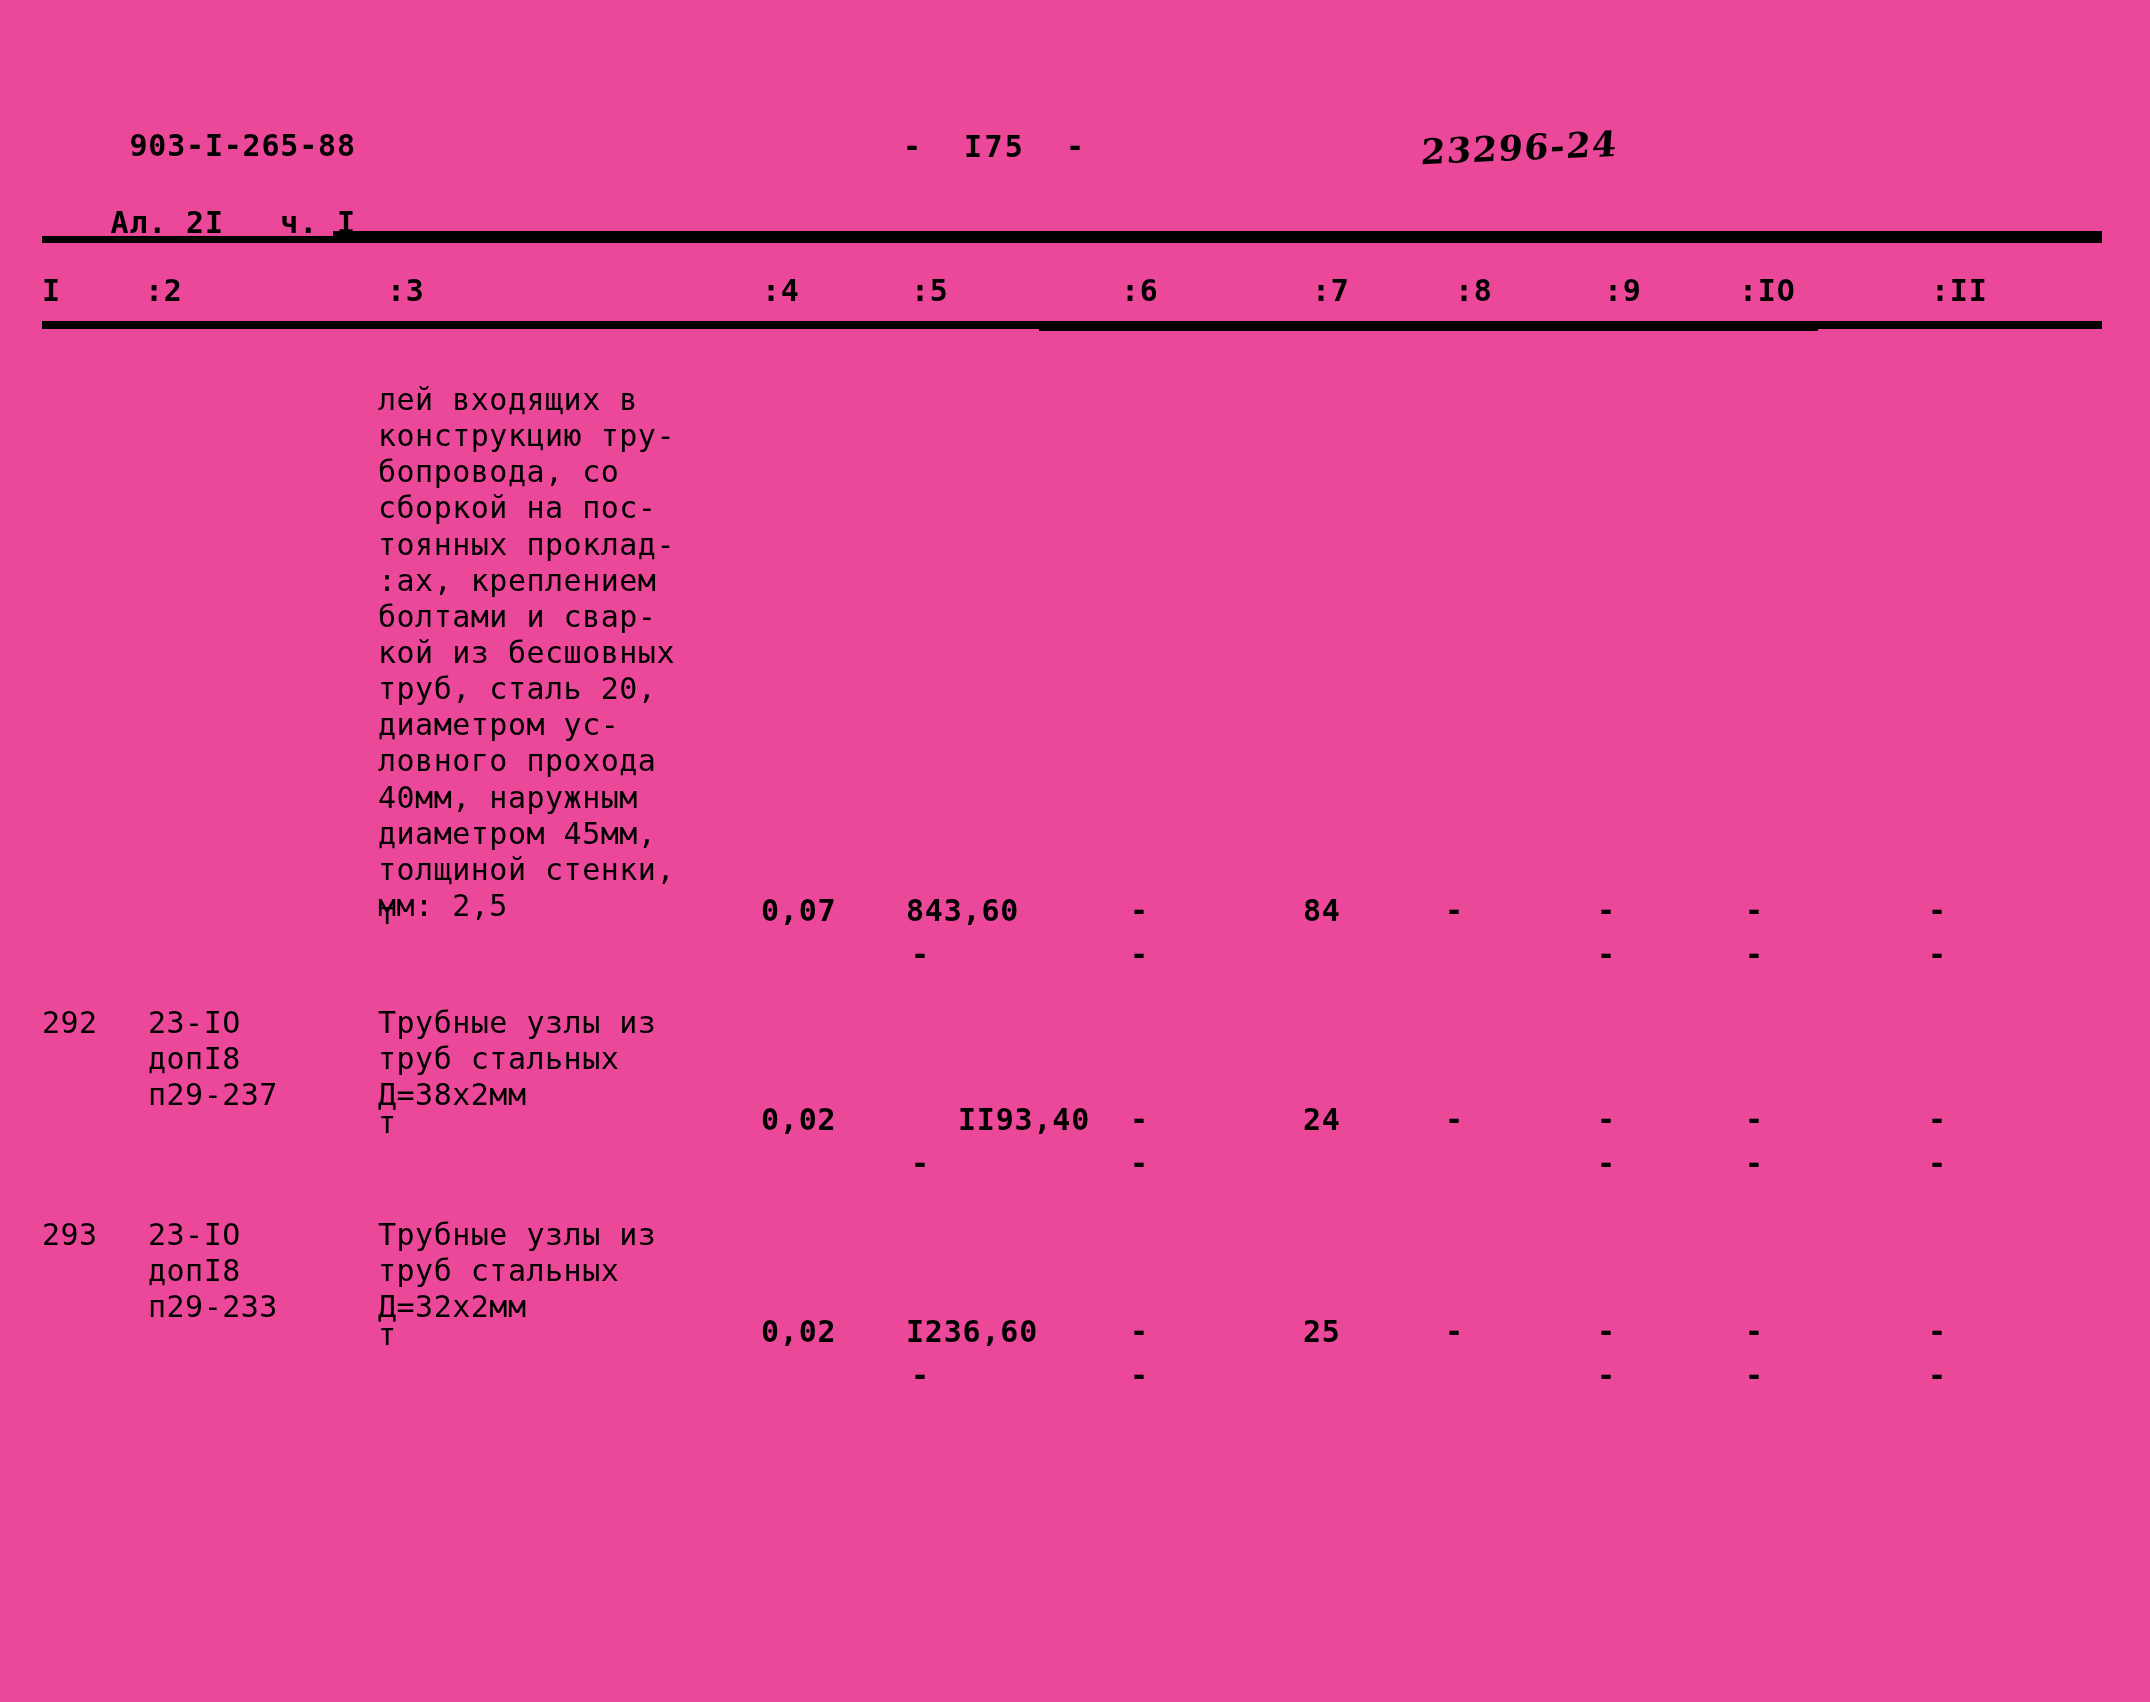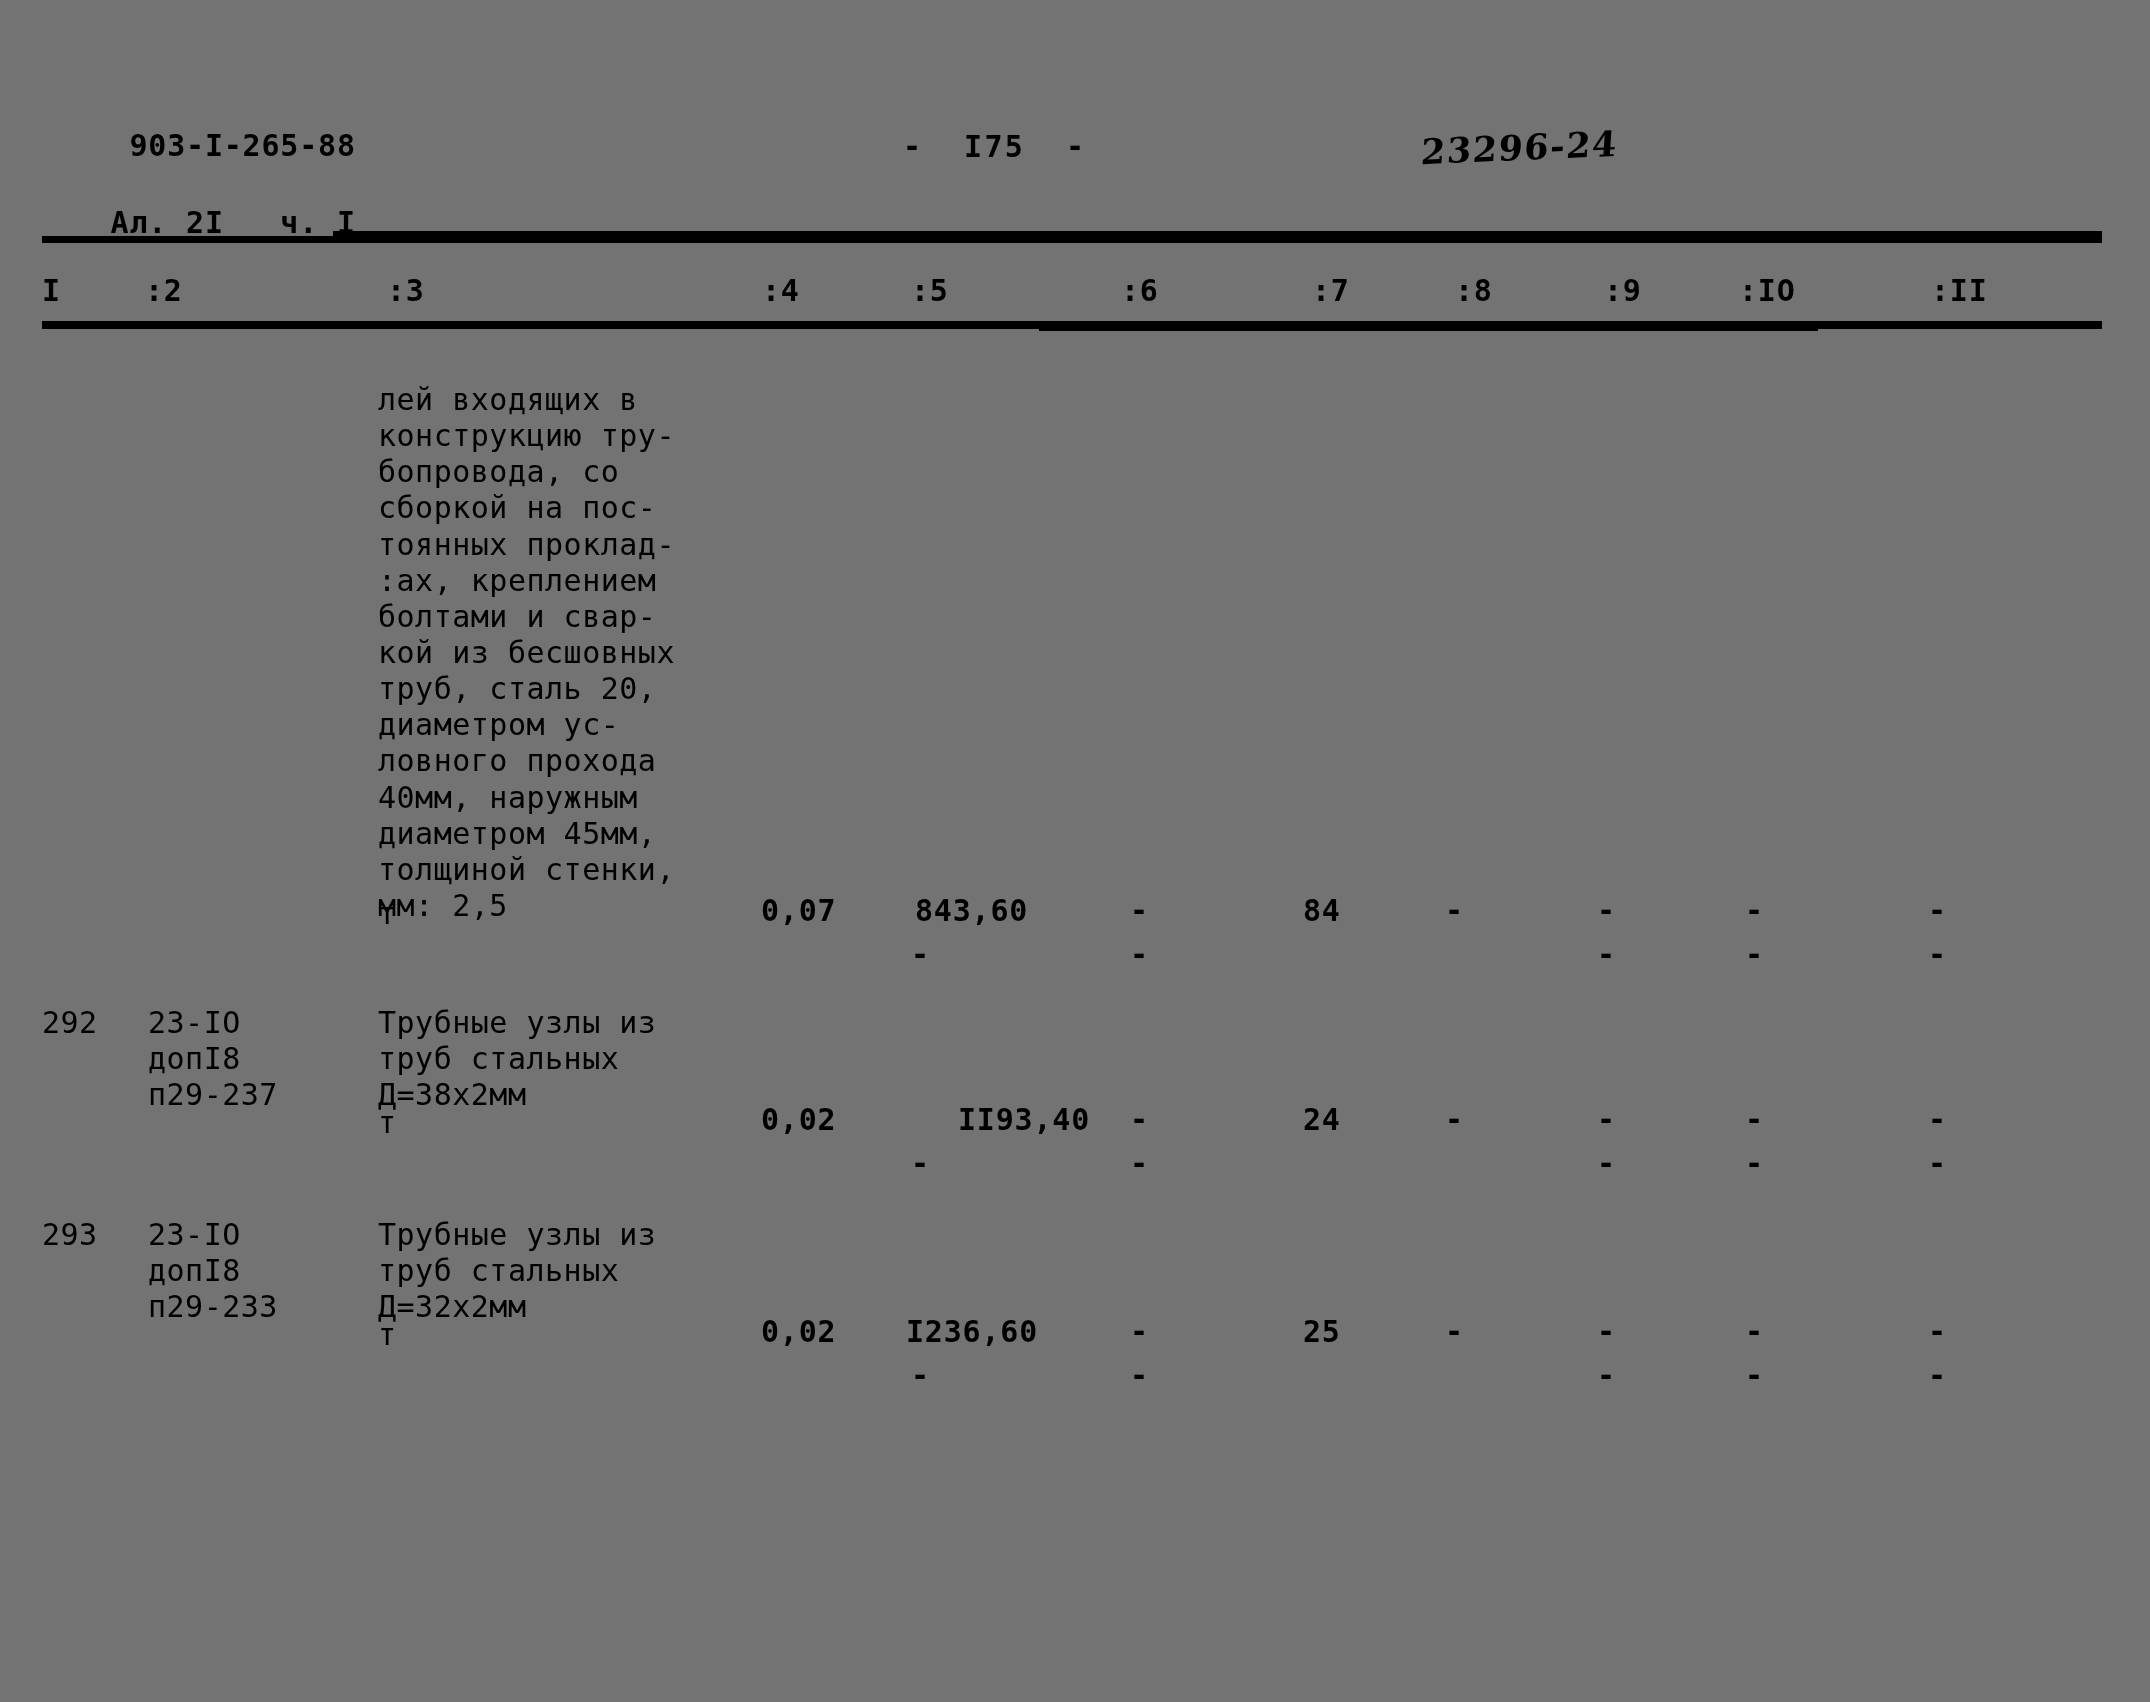--- a/index.html
+++ b/index.html
@@ -12,21 +12,21 @@
     height: 1702px;
     position: relative;
     font-family: "DejaVu Sans Mono", "Liberation Mono", monospace;
     color: #000000;
     overflow: hidden;
   }
 
   .page {
     position: absolute;
     inset: 0;
-    background: #737373;
+    background: #ec4899;
   }
 
   
   .doc-code {
     position: absolute;
     left: 54px;
     top: 89px;
     font-size: 30px;
     font-weight: bold;
     letter-spacing: 0.8px;
@@ -173,21 +173,21 @@
 труб, сталь 20,
 диаметром ус-
 ловного прохода
 40мм, наружным
 диаметром 45мм,
 толщиной стенки,
 мм: 2,5</div>
   <div class="blk" style="left:378px; top:896px;">т</div>
 
   <div class="num" style="left:761px;top:896px;">0,07</div>
-  <div class="num" style="left:906px;top:896px;margin-left:9px;">843,60</div>
+  <div class="num" style="left:906px;top:896px;">843,60</div>
   <div class="dash" style="left:911px;top:940px;">-</div>
   <div class="dash" style="left:1130px;top:896px;">-</div>
   <div class="dash" style="left:1130px;top:940px;">-</div>
   <div class="num" style="left:1303px;top:896px;">84</div>
   <div class="dash" style="left:1445px;top:896px;">-</div>
   <div class="dash" style="left:1597px;top:896px;">-</div>
   <div class="dash" style="left:1597px;top:940px;">-</div>
   <div class="dash" style="left:1745px;top:896px;">-</div>
   <div class="dash" style="left:1745px;top:940px;">-</div>
   <div class="dash" style="left:1928px;top:896px;">-</div>

